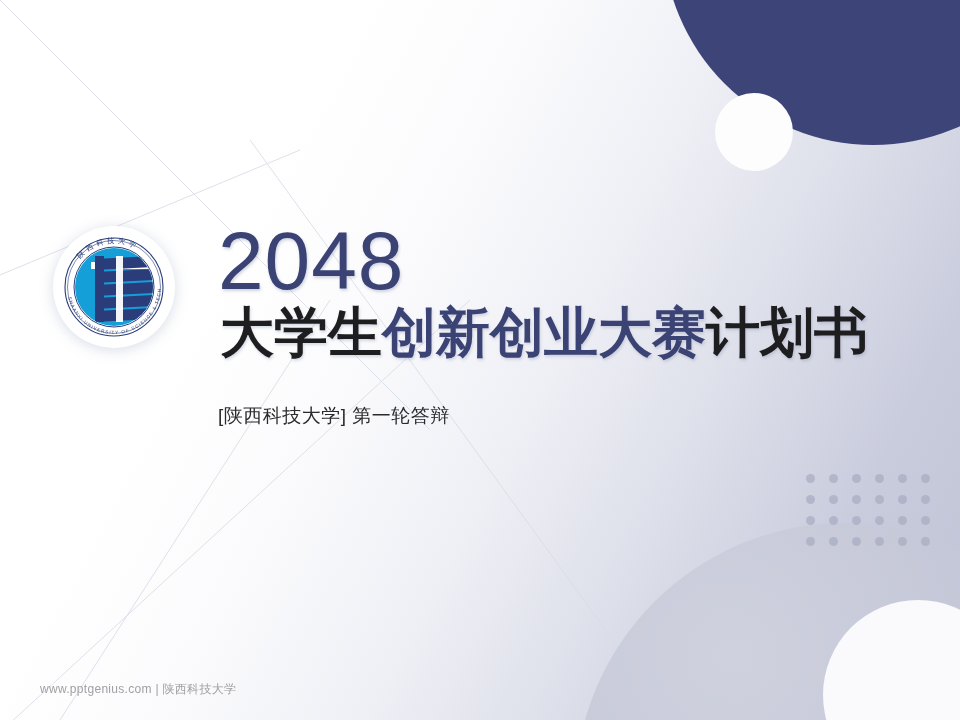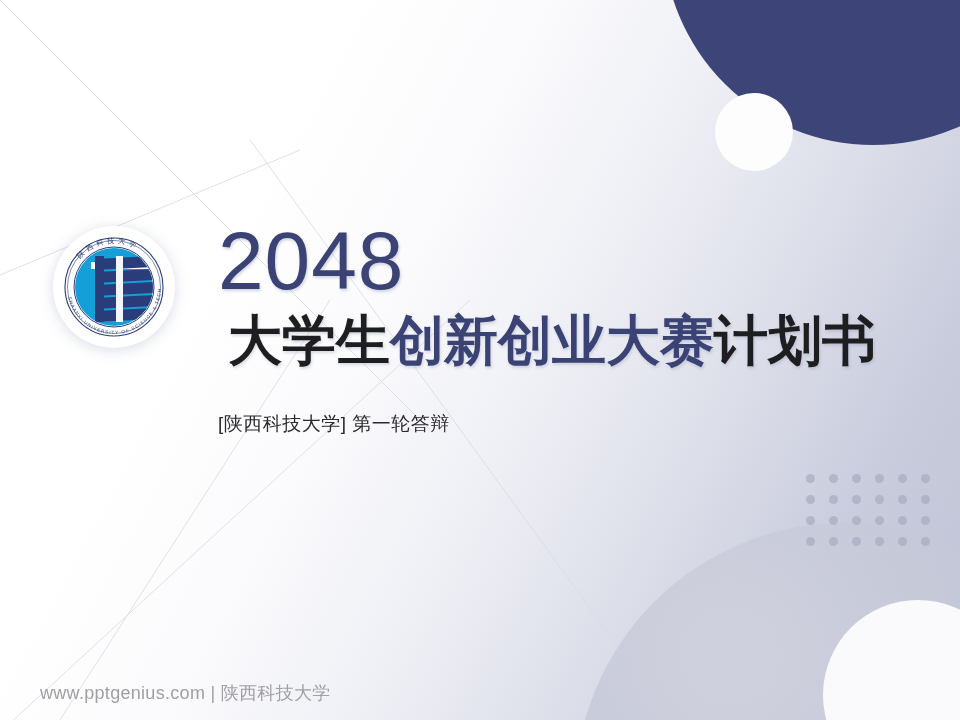--- a/index.html
+++ b/index.html
@@ -132,21 +132,21 @@
     text-shadow: 1px 2px 3px rgba(110,118,155,.30);
   }
 
   .headline {
     font-size: 54px;
     line-height: 1.06;
     font-weight: bold;
     color: #1e1e20;
     letter-spacing: 0px;
     white-space: nowrap;
-    margin: 12px;
+    margin: 4px;
     text-shadow: 1px 2px 3px rgba(110,118,155,.26);
   }
   .headline .accent { color: #3a4373; }
 
   .subtitle {
     font-size: 19px;
     color: #2b2b2f;
     margin: 42px 0 0 2px;
     letter-spacing: .5px;
   }
@@ -158,21 +158,21 @@
     line-height: 1.62;
     letter-spacing: .4px;
   }
   .meta div { white-space: nowrap; }
 
   
   .footer {
     position: absolute;
     left: 40px;
     top: 681px;
-    font-size: 18px;
+    font-size: 12px;
     color: #a0a0a4;
     letter-spacing: .3px;
     white-space: nowrap;
   }
 </style>
 </head>
 <body>
 
 <div class="slide">
 

